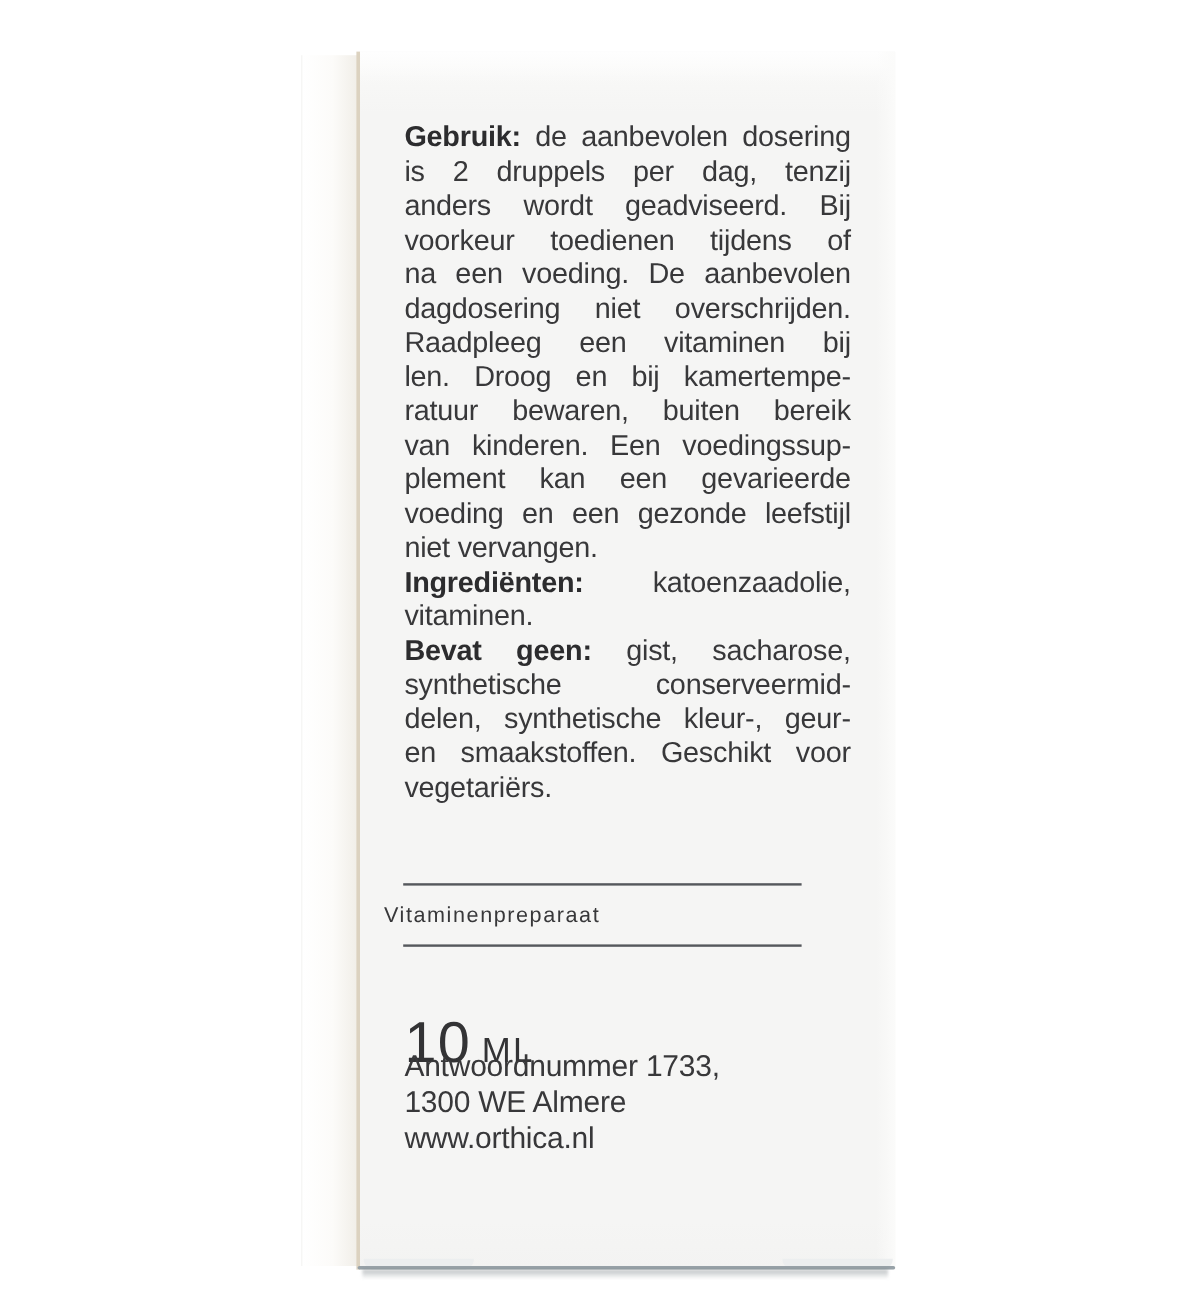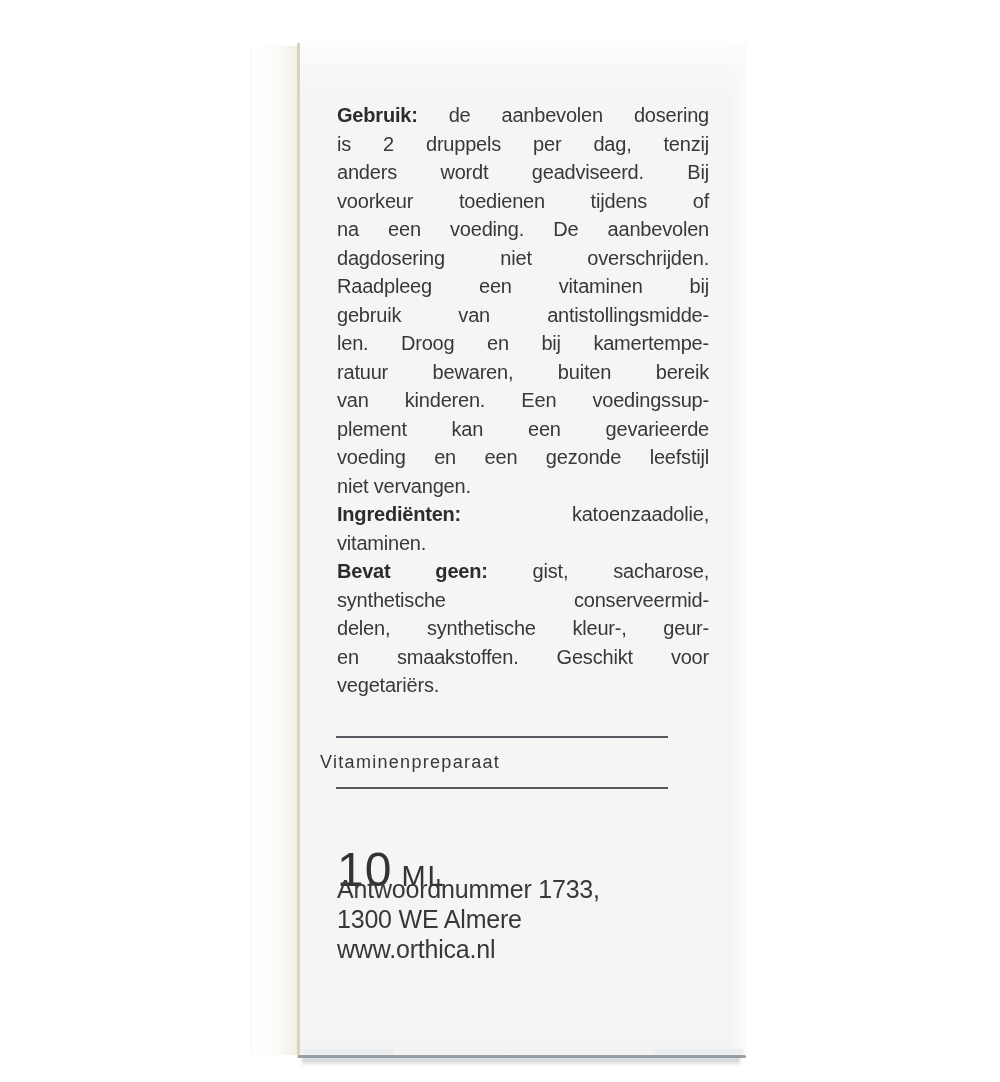--- a/index.html
+++ b/index.html
@@ -45,21 +45,21 @@
   }
   .box-shadow{
     position:absolute; left:302px; top:1058px; width:438px; height:8px;
     background:linear-gradient(180deg,rgba(90,100,105,.40),rgba(255,255,255,0));
     filter:blur(1.5px);
   }
 
   
   .textcol{position:absolute; left:337px; top:101px; width:372px;}
   .bline{
-    font-size:20px; line-height:28.5px; letter-spacing:-0.2px;
+    font-size:24px; line-height:28.5px; letter-spacing:-0.2px;
     text-align:justify; text-align-last:justify; color:var(--text);
   }
   .bline.last{text-align-last:left;}
   .bline .b{font-weight:700; color:var(--bold);}
 
   .rule{position:absolute; left:336px; width:332px; height:2px; background:var(--rule);}
   .rule.r1{top:736px;}
   .rule.r2{top:787px;}
   .category{
     position:absolute; left:320px; top:747px; font-size:18px; line-height:30px;
@@ -81,21 +81,20 @@
   </div>
 
   <div class="textcol" id="body-lines">
       <div class="bline"><span class="b">Gebruik:</span><span> de aanbevolen dosering</span></div>
       <div class="bline"><span>is 2 druppels per dag, tenzij</span></div>
       <div class="bline"><span>anders wordt geadviseerd. Bij</span></div>
       <div class="bline"><span>voorkeur toedienen tijdens of</span></div>
       <div class="bline"><span>na een voeding. De aanbevolen</span></div>
       <div class="bline"><span>dagdosering niet overschrijden.</span></div>
       <div class="bline"><span>Raadpleeg een vitaminen bij</span></div>
-      <div class="bline"><span>gebruik van antistollingsmidde-</span></div>
       <div class="bline"><span>len. Droog en bij kamertempe-</span></div>
       <div class="bline"><span>ratuur bewaren, buiten bereik</span></div>
       <div class="bline"><span>van kinderen. Een voedingssup-</span></div>
       <div class="bline"><span>plement kan een gevarieerde</span></div>
       <div class="bline"><span>voeding en een gezonde leefstijl</span></div>
       <div class="bline last"><span>niet vervangen.</span></div>
       <div class="bline"><span class="b">Ingrediënten:</span><span> katoenzaadolie,</span></div>
       <div class="bline last"><span>vitaminen.</span></div>
       <div class="bline"><span class="b">Bevat geen:</span><span> gist, sacharose,</span></div>
       <div class="bline"><span>synthetische conserveermid-</span></div>

